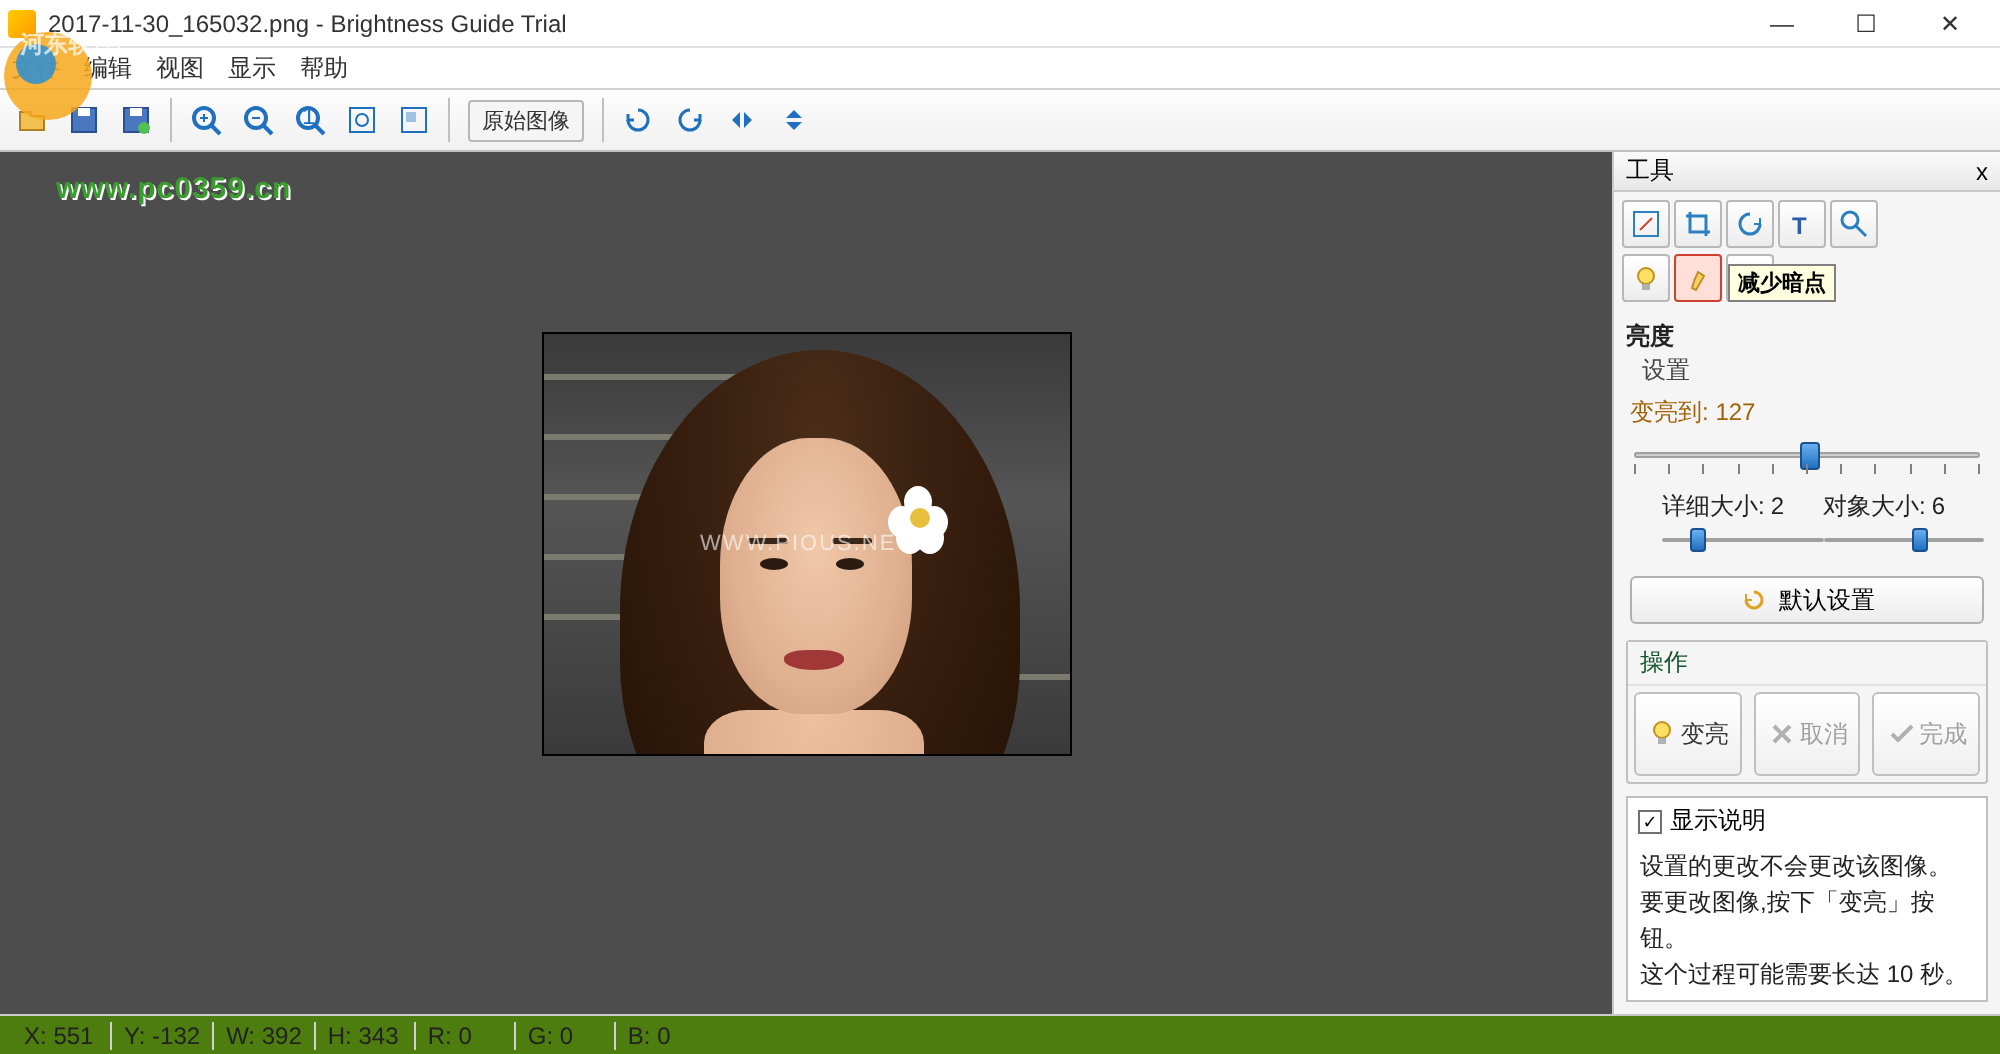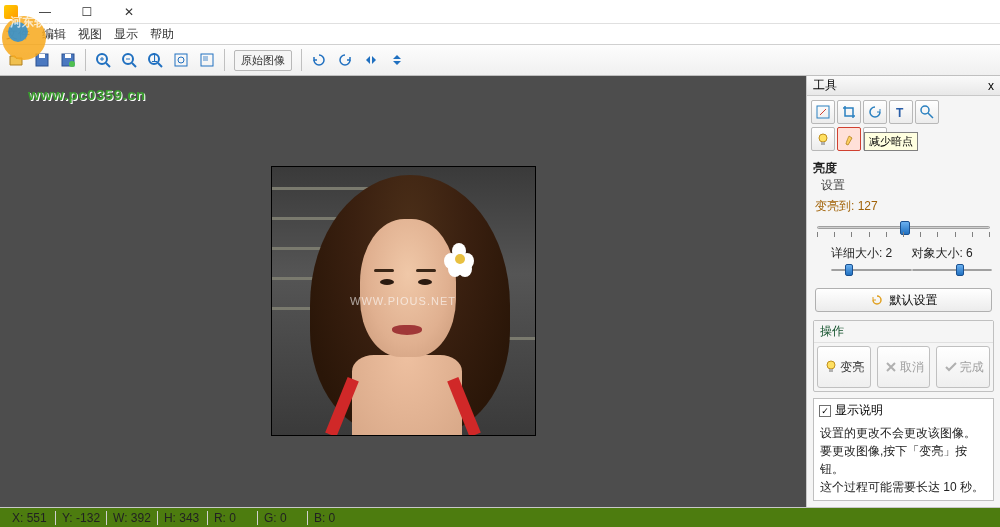--- a/index.html
+++ b/index.html
@@ -13,21 +13,21 @@
 .menubar { height: 20px; display: flex; align-items: center; padding: 0 6px; gap: 12px; color: #333; position: relative; }
 .menubar span { cursor: default; }
 .watermark-logo { position: absolute; left: 0; top: -16px; z-index: 10; pointer-events: none; }
 .watermark-text { position: absolute; left: 28px; top: 30px; z-index: 11; color: #3a9c2f; font-weight: bold; font-size: 15px; text-shadow: 1px 1px 0 #fff; pointer-events: none; letter-spacing: 0.5px; margin-top: 32px; }
 .toolbar { height: 32px; background: linear-gradient(#fdfdfd,#f0f0f0); border-top: 1px solid #d0d0d0; border-bottom: 1px solid #c0c0c0; display: flex; align-items: center; padding: 0 4px; gap: 2px; }
 .tbtn { width: 24px; height: 24px; display: flex; align-items: center; justify-content: center; border: 1px solid transparent; border-radius: 2px; }
 .tsep { width: 1px; height: 22px; background: #c0c0c0; margin: 0 3px; }
 .orig-label { font-size: 11px; padding: 2px 6px; border: 1px solid #b8b8b8; background: #f5f5f5; border-radius: 2px; color: #333; margin: 0 4px; }
 .body-area { flex: 1; display: flex; min-height: 0; }
 .canvas-area { flex: 1; background: #4d4d4d; display: flex; align-items: flex-start; justify-content: center; padding-top: 90px; position: relative; }
-.photo { width: 265px; height: 270px; background: #a16207; position: relative; overflow: hidden; border: 1px solid #000; }
+.photo { width: 265px; height: 212px; background: #a16207; position: relative; overflow: hidden; border: 1px solid #000; }
 .photo-bg { position: absolute; inset: 0; background: linear-gradient(180deg,#3a3a3a 0%, #555 40%, #3a3a3a 100%); }
 .stairs { position: absolute; left: 0; top: 0; width: 100%; height: 100%; }
 .stair { position: absolute; left: 0; width: 45%; height: 3px; background: #7a7a6e; }
 .face { position: absolute; left: 88px; top: 52px; width: 96px; height: 138px; background: radial-gradient(ellipse at 50% 40%, #f0c8a8 0%, #e0b090 60%, #c89878 100%); border-radius: 46% 46% 42% 42%; }
 .hair { position: absolute; left: 38px; top: 8px; width: 200px; height: 260px; background: radial-gradient(ellipse at 50% 20%, #4a2e18 0%, #3a2010 40%, #2a1608 80%); border-radius: 50% 50% 40% 40%; }
 .eye { position: absolute; width: 14px; height: 6px; background: #2a1a10; border-radius: 50%; }
 .eye.l { left: 108px; top: 112px; }
 .eye.r { left: 146px; top: 112px; }
 .brow { position: absolute; width: 20px; height: 3px; background: #3a2616; border-radius: 2px; }
 .brow.l { left: 102px; top: 102px; }
@@ -42,21 +42,21 @@
 .strap.r { left: 186px; top: 210px; width: 12px; height: 60px; transform: rotate(-22deg); }
 .chest { position: absolute; left: 80px; top: 188px; width: 110px; height: 82px; background: radial-gradient(ellipse at 50% 0%, #eec0a0 0%, #d8a888 100%); border-radius: 20% 20% 0 0; }
 .wm-center { position: absolute; left: 50%; top: 50%; transform: translate(-50%,-50%); color: rgba(255,255,255,0.6); font-size: 11px; letter-spacing: 1px; }
 .side-panel { width: 194px; background: #f5f5f5; border-left: 1px solid #c8c8c8; display: flex; flex-direction: column; }
 .panel-title { height: 20px; background: linear-gradient(#fafafa,#e8e8e8); border-bottom: 1px solid #c8c8c8; display: flex; align-items: center; padding: 0 6px; font-weight: normal; }
 .panel-title .x { margin-left: auto; font-family: sans-serif; }
 .tool-rows { padding: 4px; }
 .tool-row { display: flex; gap: 2px; margin-bottom: 3px; }
 .tool-btn { width: 24px; height: 24px; border: 1px solid #b8b8b8; background: linear-gradient(#fff,#ececec); border-radius: 2px; display: flex; align-items: center; justify-content: center; position: relative; }
 .tool-btn.selected { border: 1px solid #d04030; background: #ffe0d8; }
-.tooltip { position: absolute; left: 26px; top: 4px; background: #ffffe0; border: 1px solid #808080; padding: 1px 4px; white-space: nowrap; font-size: 11px; z-index: 20; }
+.tooltip { position: absolute; left: 26px; top: 4px; background: #ffffe0; border: 1px solid #808080; padding: 1px 4px; white-space: nowrap; font-size: 11px; z-index: 20; font-weight: bold; }
 .section-label { padding: 2px 6px 0 6px; font-weight: bold; color: #222; }
 .sub-label { padding: 0 6px 2px 14px; color: #444; }
 .param-row { padding: 2px 8px; color: #a16207; }
 .slider-wrap { padding: 2px 10px 6px 10px; }
 .slider { width: 100%; height: 18px; position: relative; }
 .slider-track { position: absolute; left: 0; right: 0; top: 7px; height: 3px; background: #d0d0d0; border: 1px solid #a0a0a0; border-radius: 2px; }
 .slider-thumb { position: absolute; top: 2px; width: 10px; height: 14px; background: linear-gradient(#6ab0f0,#2070c0); border: 1px solid #1a5090; border-radius: 2px; }
 .slider-ticks { position: absolute; left: 0; right: 0; top: 13px; height: 6px; display: flex; justify-content: space-between; }
 .slider-ticks i { width: 1px; height: 5px; background: #808080; display: block; }
 .two-sliders { display: flex; padding: 2px 8px 6px 24px; gap: 0; }
@@ -81,20 +81,21 @@
 .status-cell:last-child { border-right: none; }
 svg { display: block; }
 </style>
 </head>
 <body>
 
 <div class="window">
 
   <div class="titlebar">
     <div class="app-icon"></div>
+    <div class="title">2017-11-30_165032.png - Brightness Guide Trial</div>
     <div class="win-btns">
       <div class="win-btn">—</div>
       <div class="win-btn">☐</div>
       <div class="win-btn close">✕</div>
     </div>
   </div>
 
   <div class="menubar">
     <div class="watermark-logo">
       <svg width="60" height="56">

